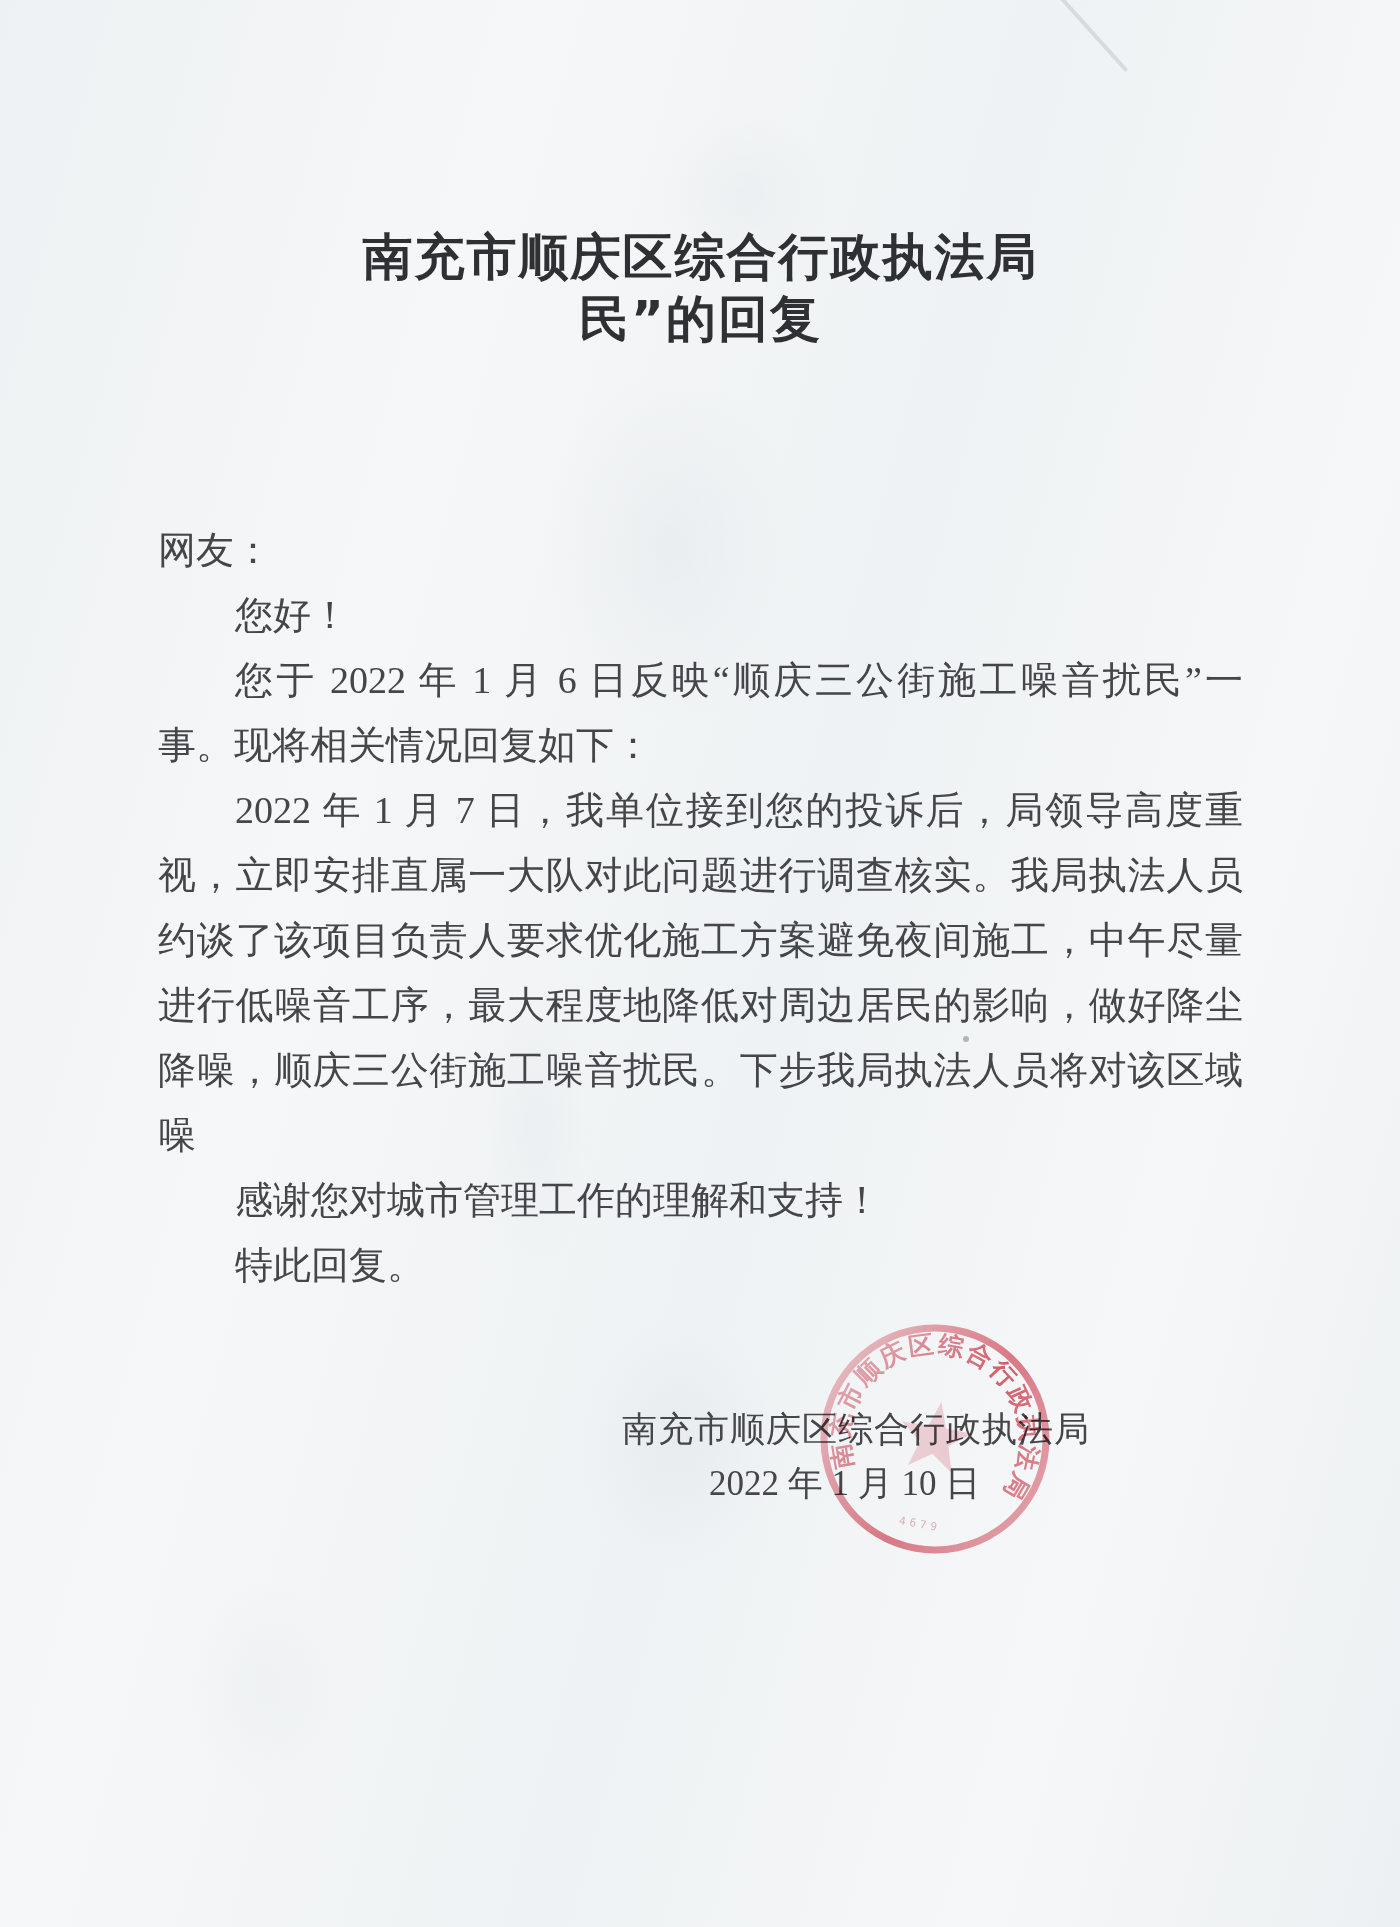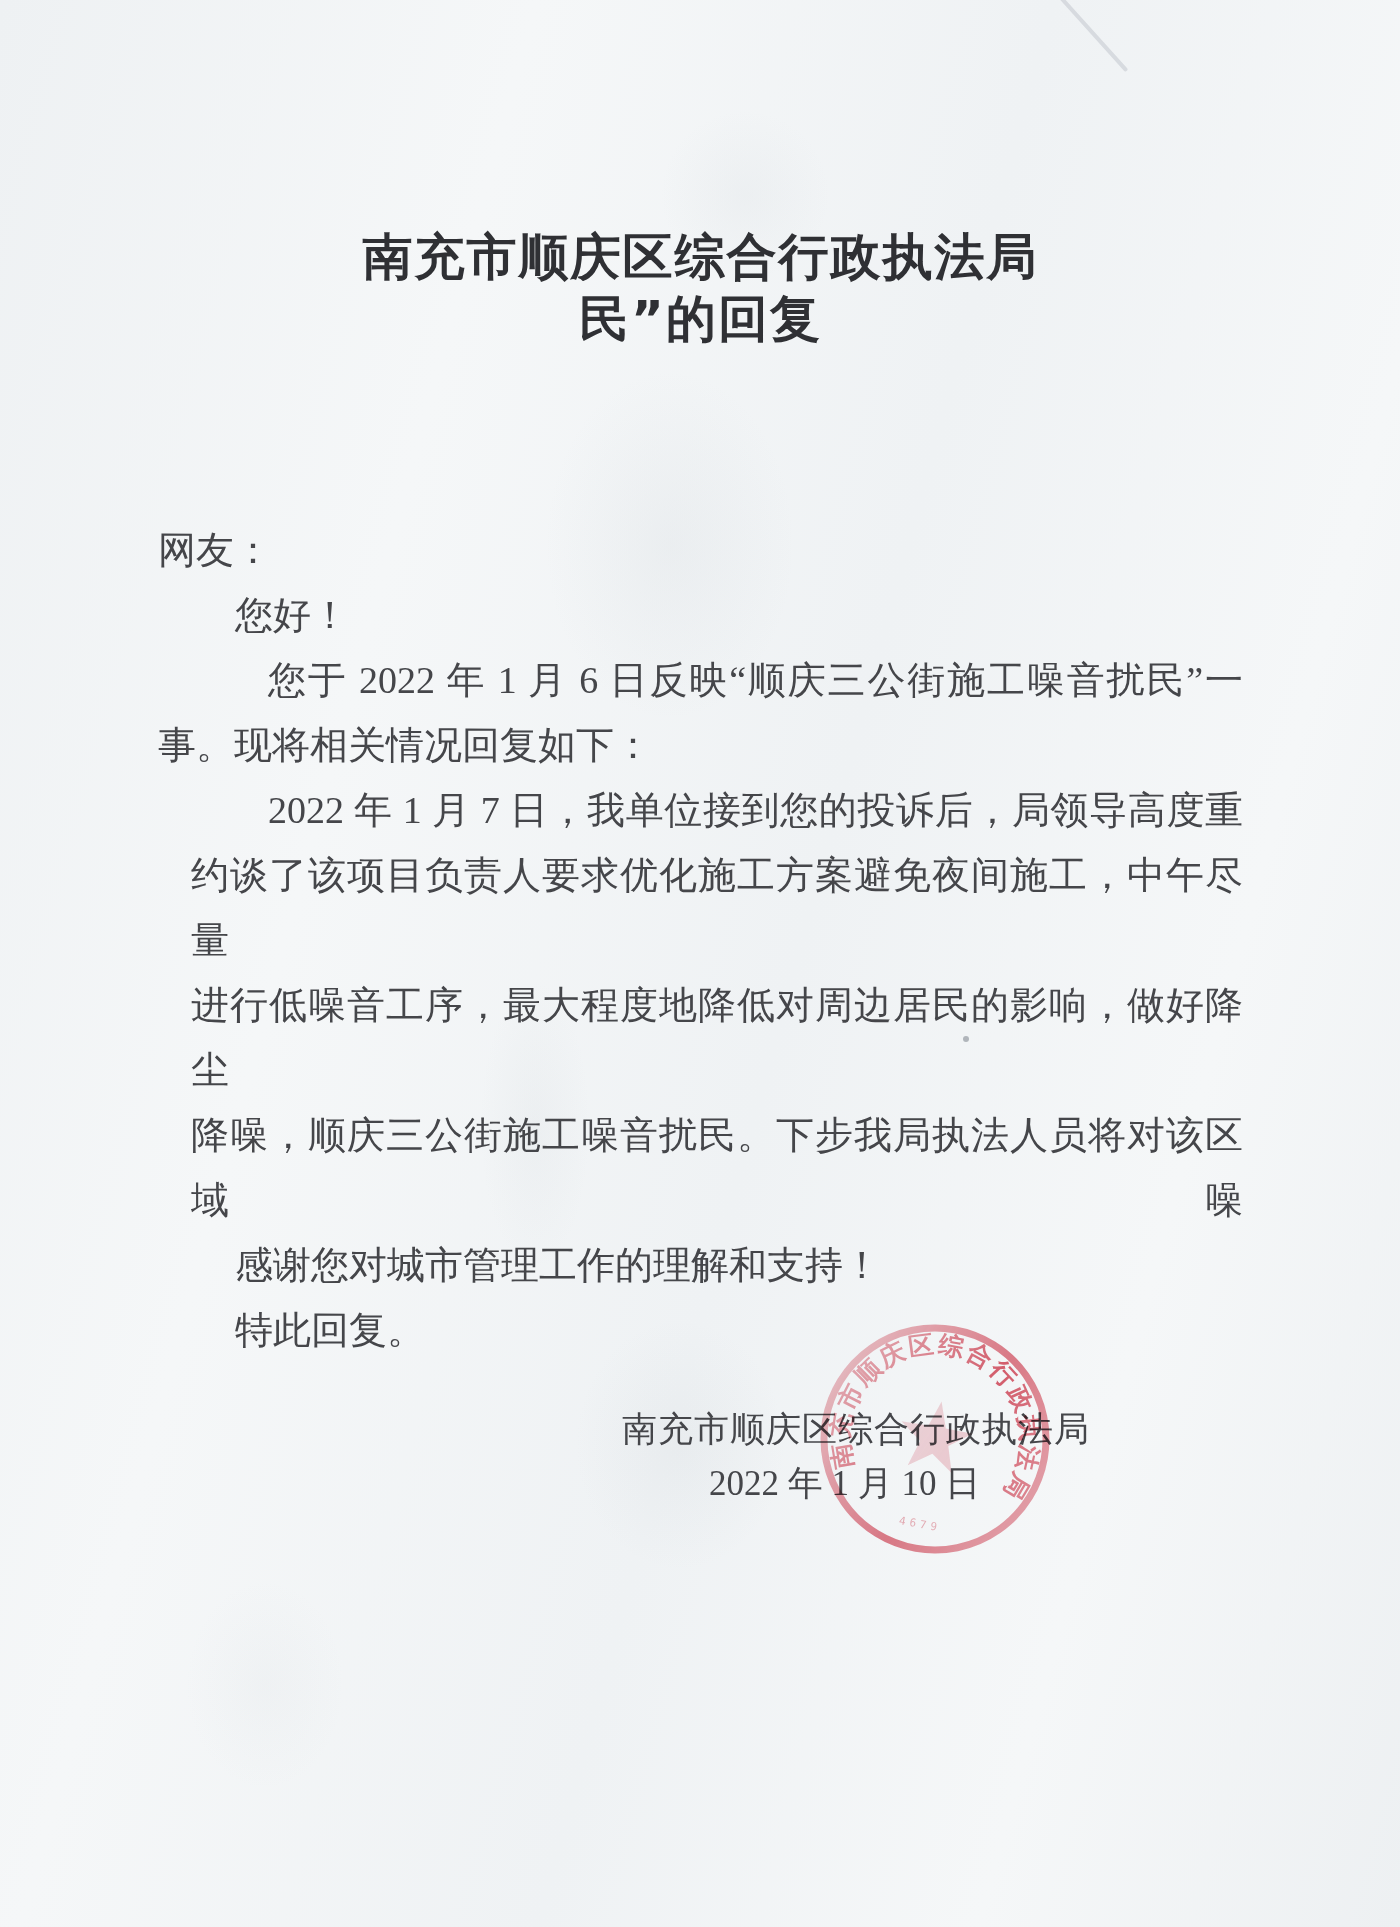--- a/index.html
+++ b/index.html
@@ -30,21 +30,21 @@
     color:#2f3034;
     letter-spacing:2px;
   }
   .body-block{
     position:absolute;left:158px;top:518px;width:1085px;
     font-size:38px;line-height:65px;
     color:#45464a;
   }
   .line{white-space:nowrap;}
   .ind{padding-left:77px;}
-  .just{white-space:normal;text-align:justify;text-align-last:justify;margin-left:33px;}
+  .just{white-space:normal;text-align:justify;text-align-last:justify;}
   .sig{
     position:absolute;left:622px;top:1406px;width:445px;
     font-size:35px;line-height:48px;color:#45464a;
     z-index:1;
   }
   .sig-agency{white-space:nowrap;letter-spacing:1px;}
   .sig-date{margin-top:6px;text-align:center;white-space:nowrap;}
   .seal{
     position:absolute;left:810px;top:1314px;width:250px;height:250px;
     z-index:2;
@@ -82,20 +82,21 @@
     <div>南充市顺庆区综合行政执法局</div>
     <div>民”的回复</div>
   </div>
 
   <div class="body-block">
     <div class="line">网友：</div>
     <div class="line ind">您好！</div>
     <div class="line ind just">您于 2022 年 1 月 6 日反映“顺庆三公街施工噪音扰民”一</div>
     <div class="line">事。现将相关情况回复如下：</div>
     <div class="line ind just">2022 年 1 月 7 日，我单位接到您的投诉后，局领导高度重</div>
+    <div class="line just">视，立即安排直属一大队对此问题进行调查核实。我局执法人员</div>
     <div class="line just">约谈了该项目负责人要求优化施工方案避免夜间施工，中午尽量</div>
     <div class="line just">进行低噪音工序，最大程度地降低对周边居民的影响，做好降尘</div>
     <div class="line just">降噪，顺庆三公街施工噪音扰民。下步我局执法人员将对该区域噪</div>
     <div class="line ind">感谢您对城市管理工作的理解和支持！</div>
     <div class="line ind">特此回复。</div>
   </div>
 
   <div class="sig">
     <div class="sig-agency">南充市顺庆区综合行政执法局</div>
     <div class="sig-date">2022 年 1 月 10 日</div>

